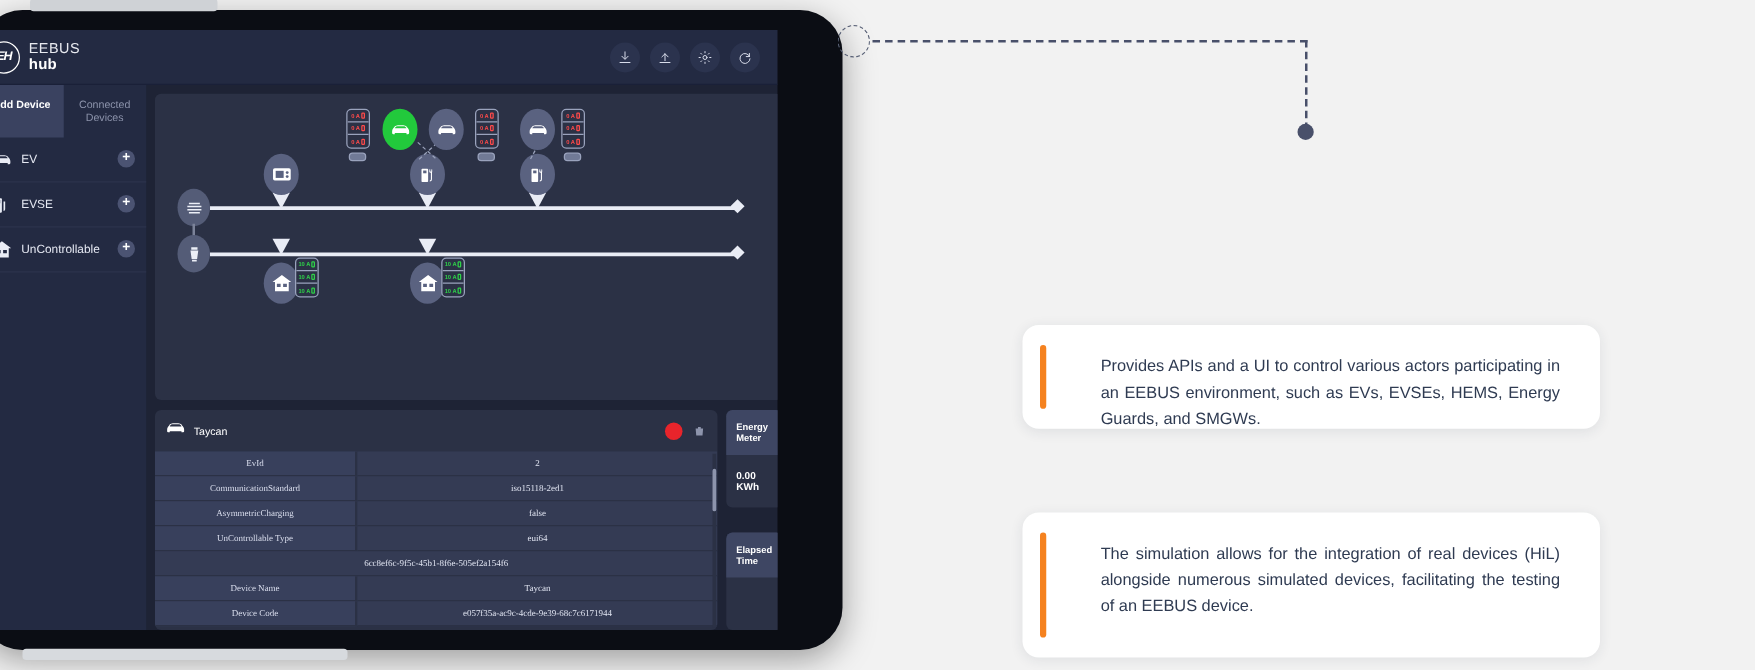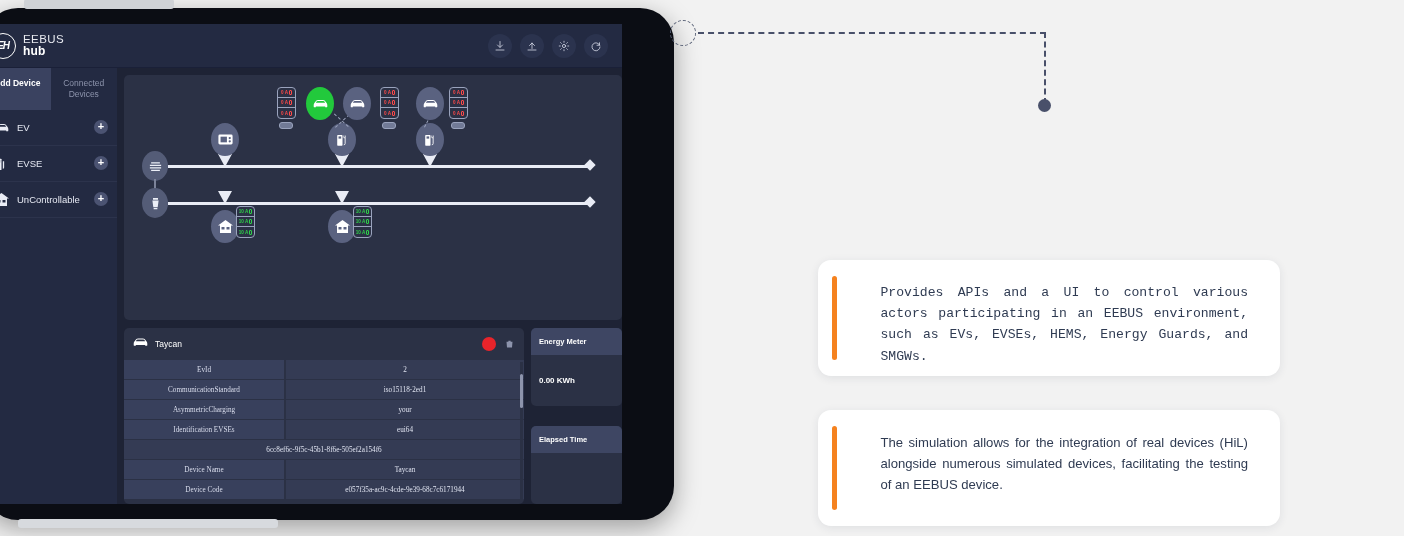--- a/index.html
+++ b/index.html
@@ -125,21 +125,21 @@
   .badge:last-child{ border-bottom:none; }
   .badge.red{ color:#ff4a4a; }
   .badge.green{ color:#2fd14a; }
   .badge .pg{ width:3px;height:5px;border:.6px solid currentColor;border-radius:1px; }
   .pill{ position:absolute; width:14px;height:7px; border:1px solid #9aa3bd;
          border-radius:3px; background:#6d7governing; background:#6d7characters;
          background:#717a96; }
 
   
   #lower{ display:flex; gap:7px; margin-top:8px; flex:1; }
-  #detail-panel{ width:400px; background:#2b3145; border-radius:5px;
+  #detail-panel{ width:450px; background:#2b3145; border-radius:5px;
                  display:flex; flex-direction:column; overflow:hidden; }
   #detail-head{ display:flex; align-items:center; gap:6px; padding:7px 8px; }
   #detail-head .ico svg{ width:17px;height:14px; fill:#fff; }
   #detail-head .title{ color:#fff; font-size:8.5px; flex:1; }
   .round-btn{ width:14px;height:14px;border-radius:50%;
               display:flex;align-items:center;justify-content:center; }
   .round-btn.red{ background:#e8242b; }
   .round-btn svg{ width:8px;height:8px; fill:#fff; }
   .trash svg{ width:9px;height:10px; fill:#8d94ac; }
   #prop-table{ flex:1; overflow:hidden; position:relative; }
@@ -170,21 +170,21 @@
     box-shadow:0 2px 10px rgba(30,40,70,.09);
     display:flex; align-items:stretch; padding:16px 14px;
   }
   .card .bar{ width:4.5px; border-radius:3px; flex:none; }
   .card .txt{
     flex:1; padding:6px 18px 6px 44px;
     color:#2f3b52; font-size:13.1px; line-height:1.62;
     text-align:justify; text-justify:inter-word;
   }
   #card-1{ top:110px; height:116px; }
-  #card-2{ top:260px; height:116px;font-family:Liberation Mono, monospace; }
+  #card-2{ top:260px; height:83px; }
   #card-3{ top:410px; height:116px; }
 
   #connector{ position:absolute; left:0; top:0; width:586px; height:130px; }
   .dashcircle{
     position:absolute; left:-148px; top:20px; width:26px;height:26px;
     border:1.6px dashed #5a6277; border-radius:50%;
   }
   .dashpath{ position:absolute; }
   .dash-h{ left:-120px; top:32px; width:348px; border-top:2px dashed #49506a; }
   .dash-v{ left:226px; top:32px; height:72px; border-left:2px dashed #49506a; }
@@ -463,24 +463,24 @@
               <div class="prow">
                 <div class="k">EvId</div>
                 <div class="v">2</div>
               </div>
               <div class="prow">
                 <div class="k">CommunicationStandard</div>
                 <div class="v">iso15118-2ed1</div>
               </div>
               <div class="prow">
                 <div class="k">AsymmetricCharging</div>
-                <div class="v">your</div>
-              </div>
-              <div class="prow">
-                <div class="k">Identification EVSEs</div>
+                <div class="v">false</div>
+              </div>
+              <div class="prow">
+                <div class="k">UnControllable Type</div>
                 <div class="v">eui64</div>
               </div>
               <div class="prow">
                 <div class="v">6cc8ef6c-9f5c-45b1-8f6e-505ef2a154f6</div>
               </div>
               <div class="prow">
                 <div class="k">Device Name</div>
                 <div class="v">Taycan</div>
               </div>
               <div class="prow">

